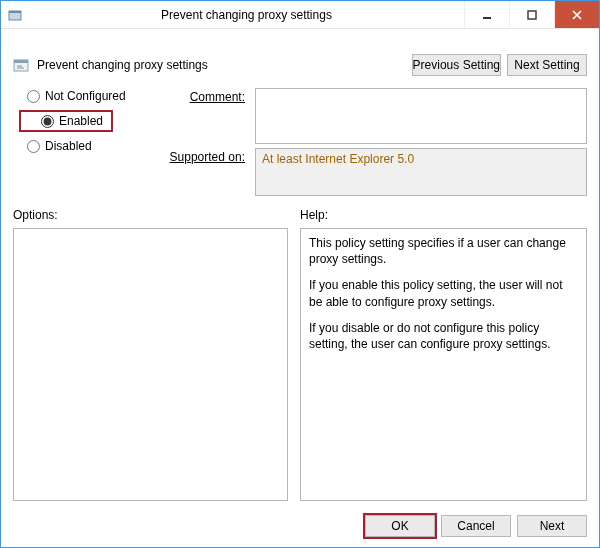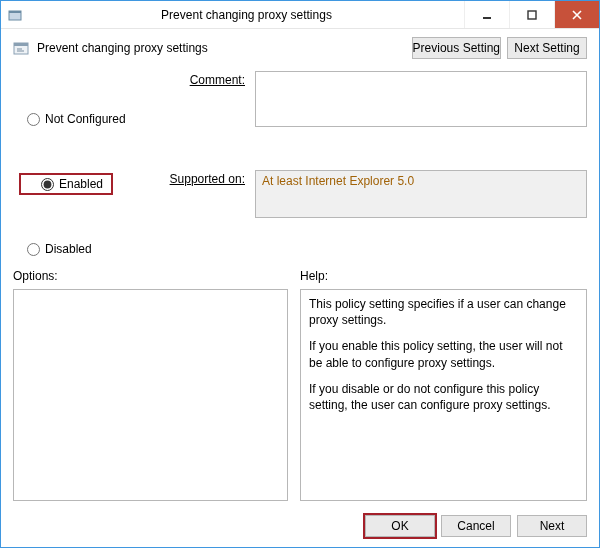--- a/index.html
+++ b/index.html
@@ -14,20 +14,21 @@
     overflow: hidden;
   }
   
   .window {
     width: 600px;
     height: 548px;
     border: 1px solid #3f97e0;
     display: flex;
     flex-direction: column;
     background: #fff;
+    gap: 17px;
   }
   
   .titlebar {
     height: 28px;
     background: #fff;
     border-bottom: 1px solid #e6e6e6;
     display: flex;
     align-items: stretch;
     color: #000;
   }
@@ -120,21 +121,20 @@
     flex-direction: column;
     gap: 6px;
     padding-left: 12px;
   }
   .radio {
     display: flex;
     align-items: center;
     gap: 5px;
     padding: 1px 4px 1px 2px;
     font-size: 12px;
-    margin-top: 40px;
   }
   .radio input { margin: 0; accent-color: #333; }
   .radio.highlight {
     border: 2px solid #a4202a;
     padding: 2px 8px 2px 20px;
     margin-left: -6px;
     width: fit-content;
   }
   .lbl-comment, .lbl-supported {
     text-align: right;

